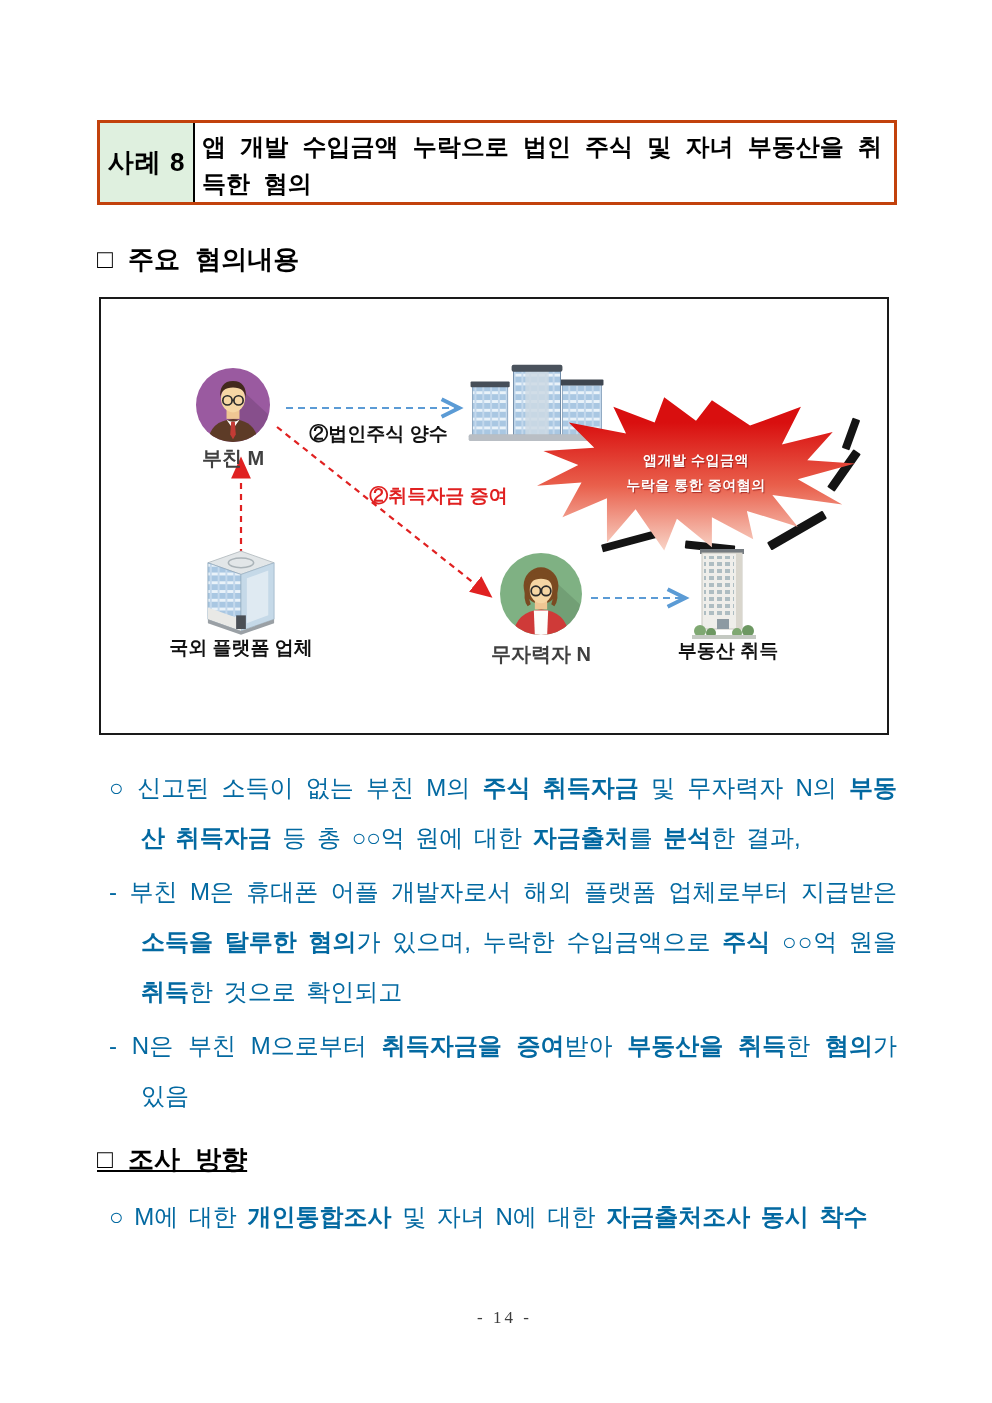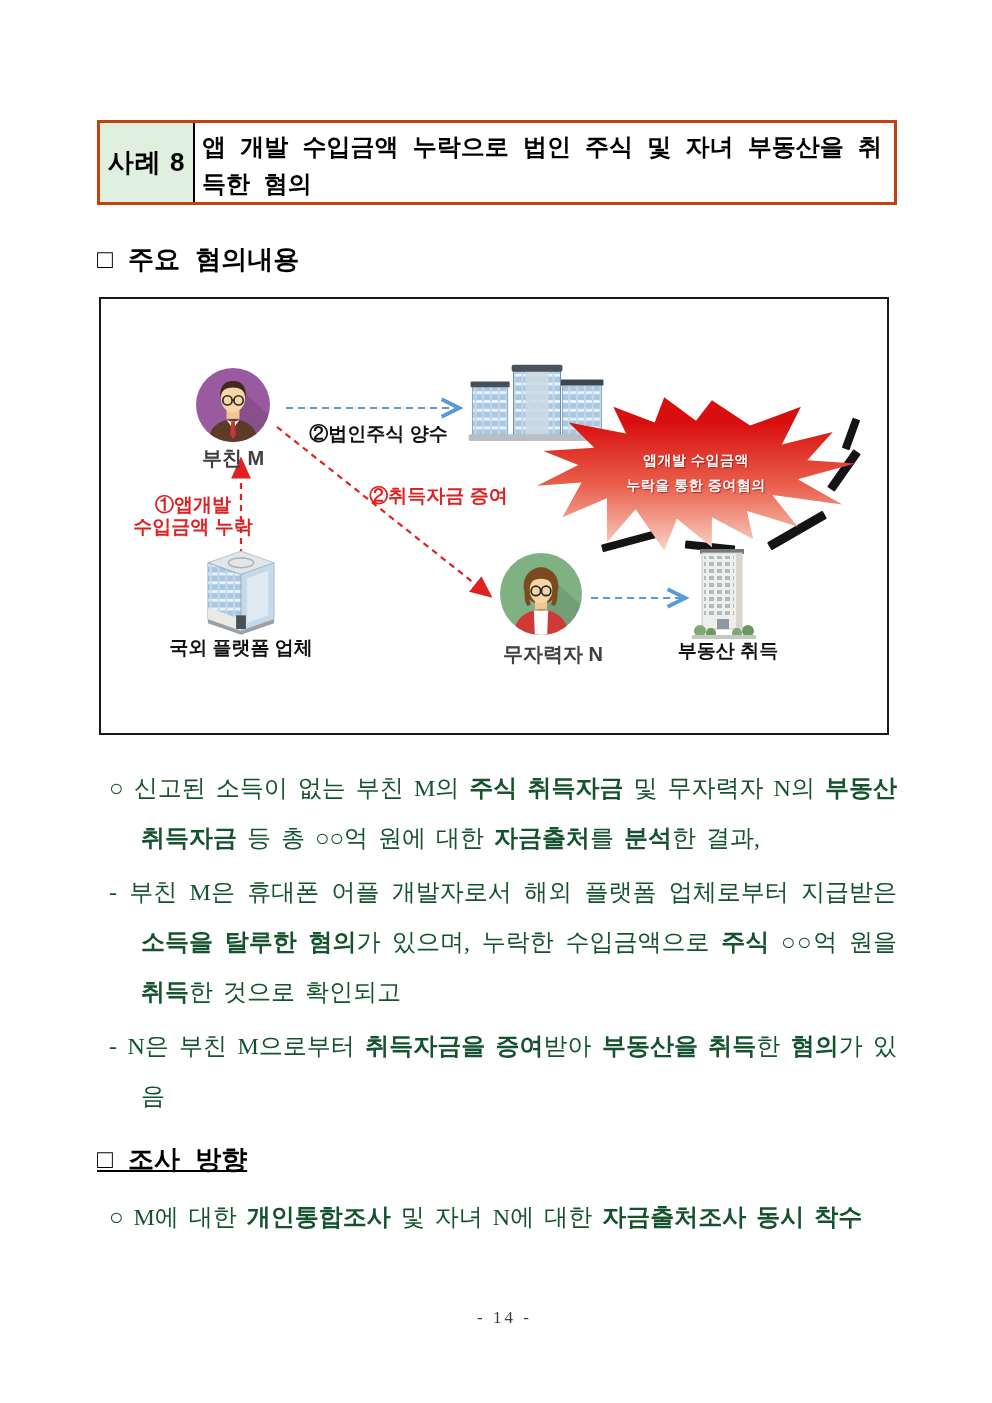--- a/index.html
+++ b/index.html
@@ -70,21 +70,21 @@
   }
   .burst-text {
     position:absolute; left:0; top:0; width:318px; height:158px;
     display:flex; flex-direction:column; align-items:center; justify-content:center;
     color:#fff; font-weight:bold; font-size:14px; line-height:25px;
     text-shadow:1px 1px 1px rgba(130,10,10,.65); letter-spacing:.5px;
   }
 
   
   .body-para {
-    font-family:Liberation Serif, serif; color:#14532d;
+    font-family:Liberation Sans, sans-serif; color:#0369a1;
     font-size:24px; line-height:50px; text-align:justify; word-spacing:4px;
     margin:4px 0 0 12px; padding-left:32px; text-indent:-32px;
   }
   .body-para.p1 { margin-top:28px; }
   .body-para.p4 { margin-top:16px; }
   .b { font-weight:bold; }
 
   .page-number {
     position:absolute; left:0; right:14px; top:1308px; text-align:center;
     font-family:Liberation Serif, serif;
@@ -179,24 +179,20 @@
         <div class="shard s5"></div>
         <div class="burst-star"></div>
         <div class="burst-text">
           <span>앱개발 수입금액</span>
           <span>누락을 통한 증여혐의</span>
         </div>
       </div>
 
       <div class="dg-label red" style="left:255px; top:186px; width:165px;">②취득자금 증여</div>
 
-      <div class="dg-label red" style="left:18px; top:195px; width:148px;">
-        <span>①앱개발</span><br>
-        <span>수입금액 누락</span>
-      </div>
 
       <div class="bld" style="left:103px; top:250px;">
         <svg width="74" height="86" viewBox="0 0 76 88">
           <polygon points="38,2 72,14 38,26 4,14" fill="#e2e6e8" stroke="#b9c0c4" stroke-width="1"></polygon>
           <ellipse cx="38" cy="14" rx="13" ry="5" fill="none" stroke="#aab3b8" stroke-width="1.5"></ellipse>
           <polygon points="4,14 38,26 38,84 4,72" fill="url(#gl1)" stroke="#8fa7bd" stroke-width="0.8"></polygon>
           <polygon points="72,14 38,26 38,84 72,72" fill="#c5d9e8" stroke="#9db4c6" stroke-width="0.8"></polygon>
           <polygon points="44,30 66,22 66,68 44,76" fill="#ffffff" opacity="0.45"></polygon>
           <polygon points="4,60 38,72 38,84 4,72" fill="#e9e9e6"></polygon>
           <rect x="33" y="68" width="10" height="14" fill="#4a4f55"></rect>
@@ -222,21 +218,21 @@
             <path d="M25,30 Q22,46 27,52 L30,50 Q27,42 28,32 Z" fill="#7a4a21"></path>
             <path d="M55,30 Q58,46 53,52 L50,50 Q53,42 52,32 Z" fill="#7a4a21"></path>
             <circle cx="35" cy="37" r="4.6" fill="none" stroke="#2a2a2a" stroke-width="1.7"></circle>
             <circle cx="45" cy="37" r="4.6" fill="none" stroke="#2a2a2a" stroke-width="1.7"></circle>
             <line x1="39" y1="37" x2="41" y2="37" stroke="#2a2a2a" stroke-width="1.7"></line>
             <path d="M13,80 Q15,57 40,55 Q65,57 67,80 Z" fill="#cf3a38"></path>
             <path d="M33,56 L47,56 L46,80 L34,80 Z" fill="#fdfdfb"></path>
           </g>
         </svg>
       </div>
-      <div class="dg-label blue" style="left:397px; top:344px; width:110px;">무자력자 N</div>
+      <div class="dg-label blue" style="left:385px; top:344px; width:110px;">무자력자 N</div>
 
       <div class="bld" style="left:591px; top:248px;">
         <svg width="64" height="96" viewBox="0 0 64 96">
           <defs>
             <pattern id="win" width="8" height="7" patternUnits="userSpaceOnUse">
               <rect width="8" height="7" fill="#efeeea"></rect>
               <rect x="1" y="1" width="5" height="4" fill="#aebdc2"></rect>
             </pattern>
           </defs>
           <rect x="8" y="2" width="44" height="5" fill="#757b80"></rect>

